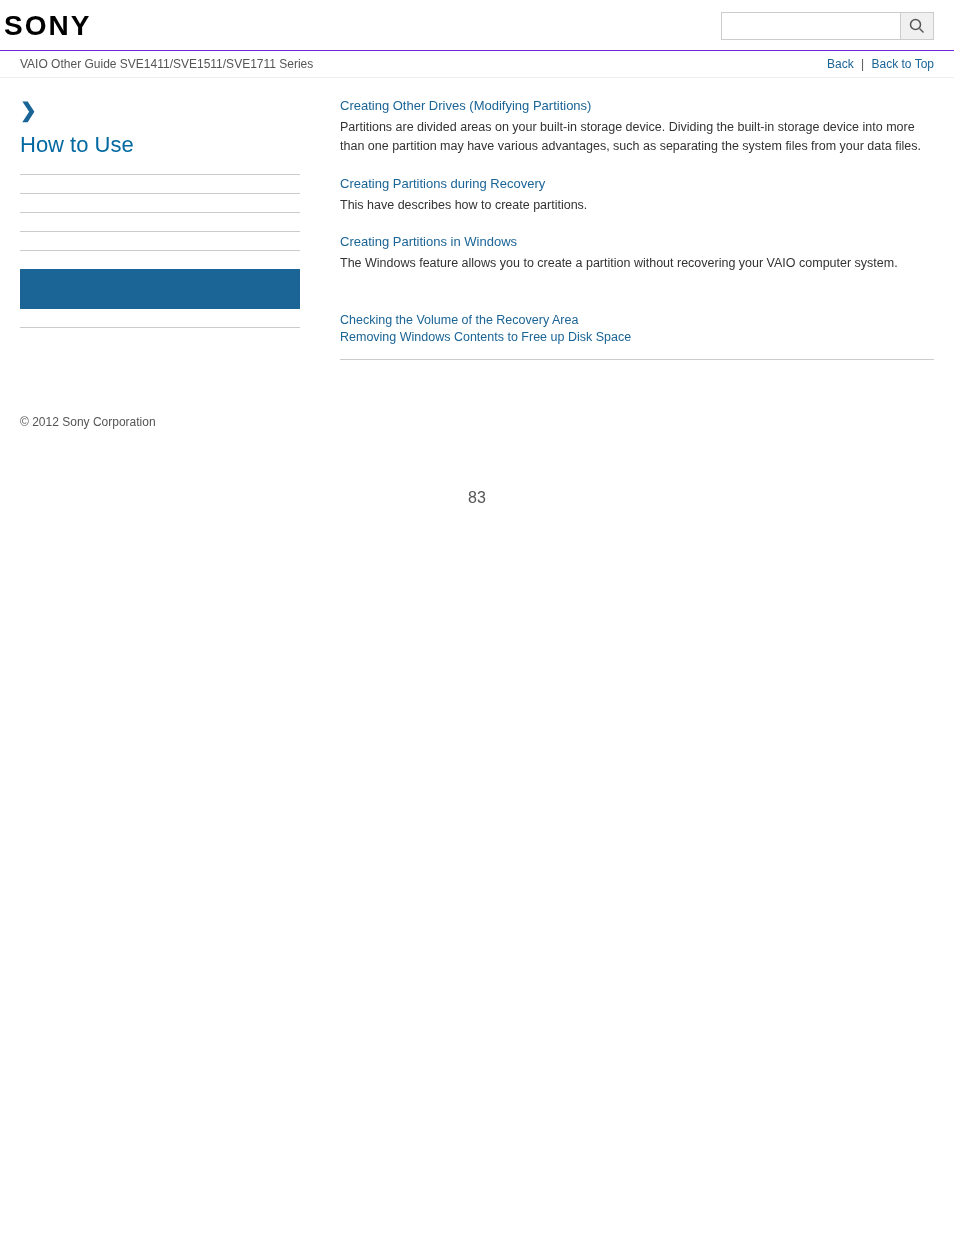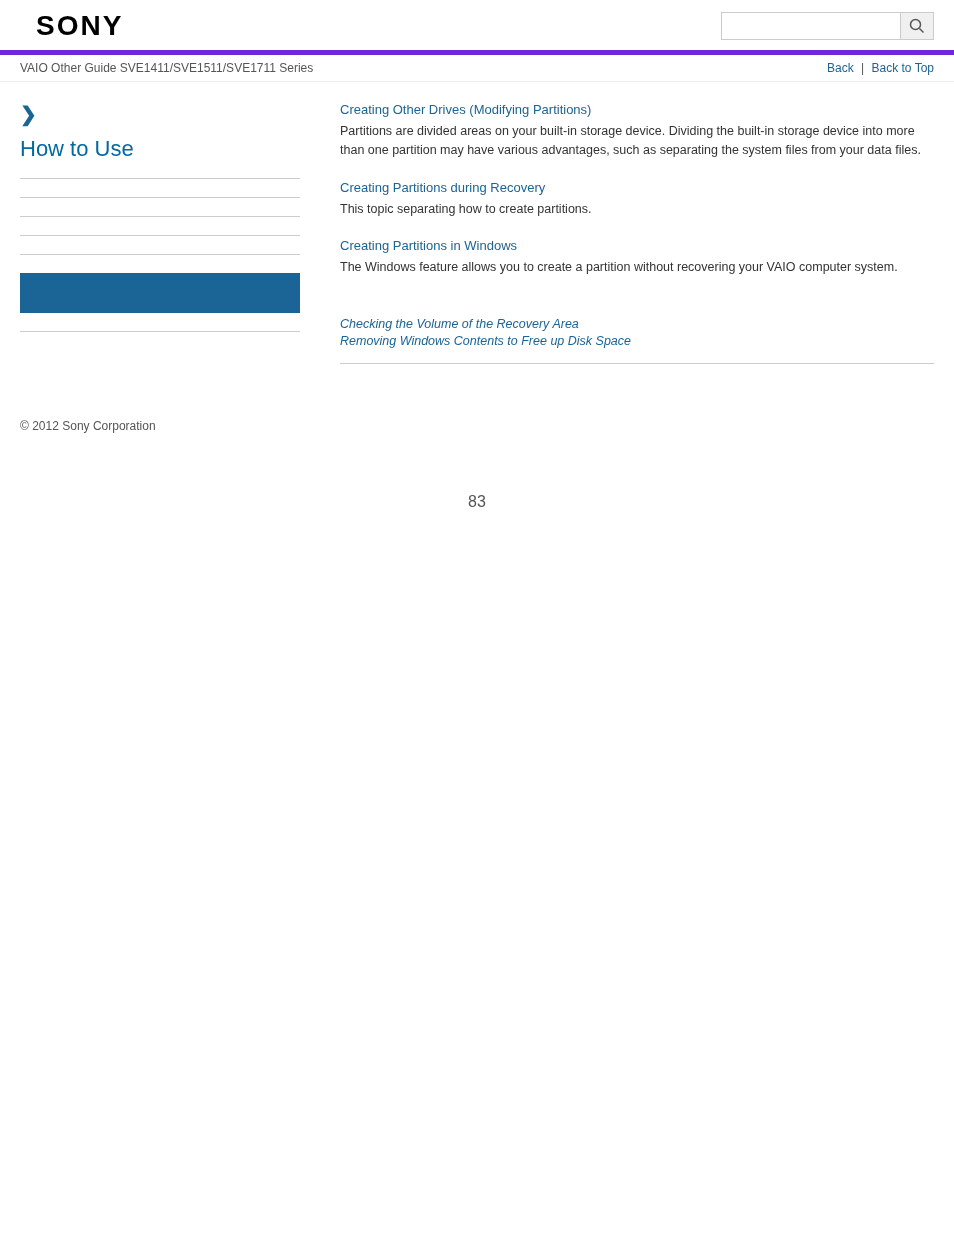--- a/index.html
+++ b/index.html
@@ -10,22 +10,22 @@
       background: #fff;
       width: 954px;
       min-height: 1235px;
     }
 
     
     #header {
       display: flex;
       align-items: center;
       justify-content: space-between;
-      padding: 10px 20px 0 36px;
-      border-bottom: 5px solid #6d28d9;
+      padding: 10px 20px 0 4px;
+      border-bottom: 1px solid #6d28d9;
       padding-bottom: 8px;
     }
     #sony-logo {
       font-size: 28px;
       font-weight: 900;
       letter-spacing: 2px;
       color: #000;
       font-family: 'Arial Black', Arial, sans-serif;
     }
     #search-box {
@@ -134,21 +134,20 @@
       color: #333;
       line-height: 1.5;
     }
 
     .topic-link {
       color: #1a6496;
       text-decoration: none;
       font-size: 12.5px;
       display: block;
       margin-bottom: 3px;
-      font-style: italic;
     }
 
     #content-divider {
       border: none;
       border-top: 1px solid #ccc;
       margin: 15px 0;
     }
 
     
     #page-footer {
@@ -207,21 +206,21 @@
 
   <div id="content-area">
 
     <div class="topic-section">
       <a class="topic-title" href="#">Creating Other Drives (Modifying Partitions)</a>
       <p class="topic-desc">Partitions are divided areas on your built-in storage device. Dividing the built-in storage device into more than one partition may have various advantages, such as separating the system files from your data files.</p>
     </div>
 
     <div class="topic-section">
       <a class="topic-title" href="#">Creating Partitions during Recovery</a>
-      <p class="topic-desc">This topic separating how to create partitions.</p>
+      <p class="topic-desc">This have describes how to create partitions.</p>
     </div>
 
     <div class="topic-section">
       <a class="topic-title" href="#">Creating Partitions in Windows</a>
       <p class="topic-desc">The Windows feature allows you to create a partition without recovering your VAIO computer system.</p>
     </div>
 
     <div style="height: 20px;"></div>
 
     <div>

